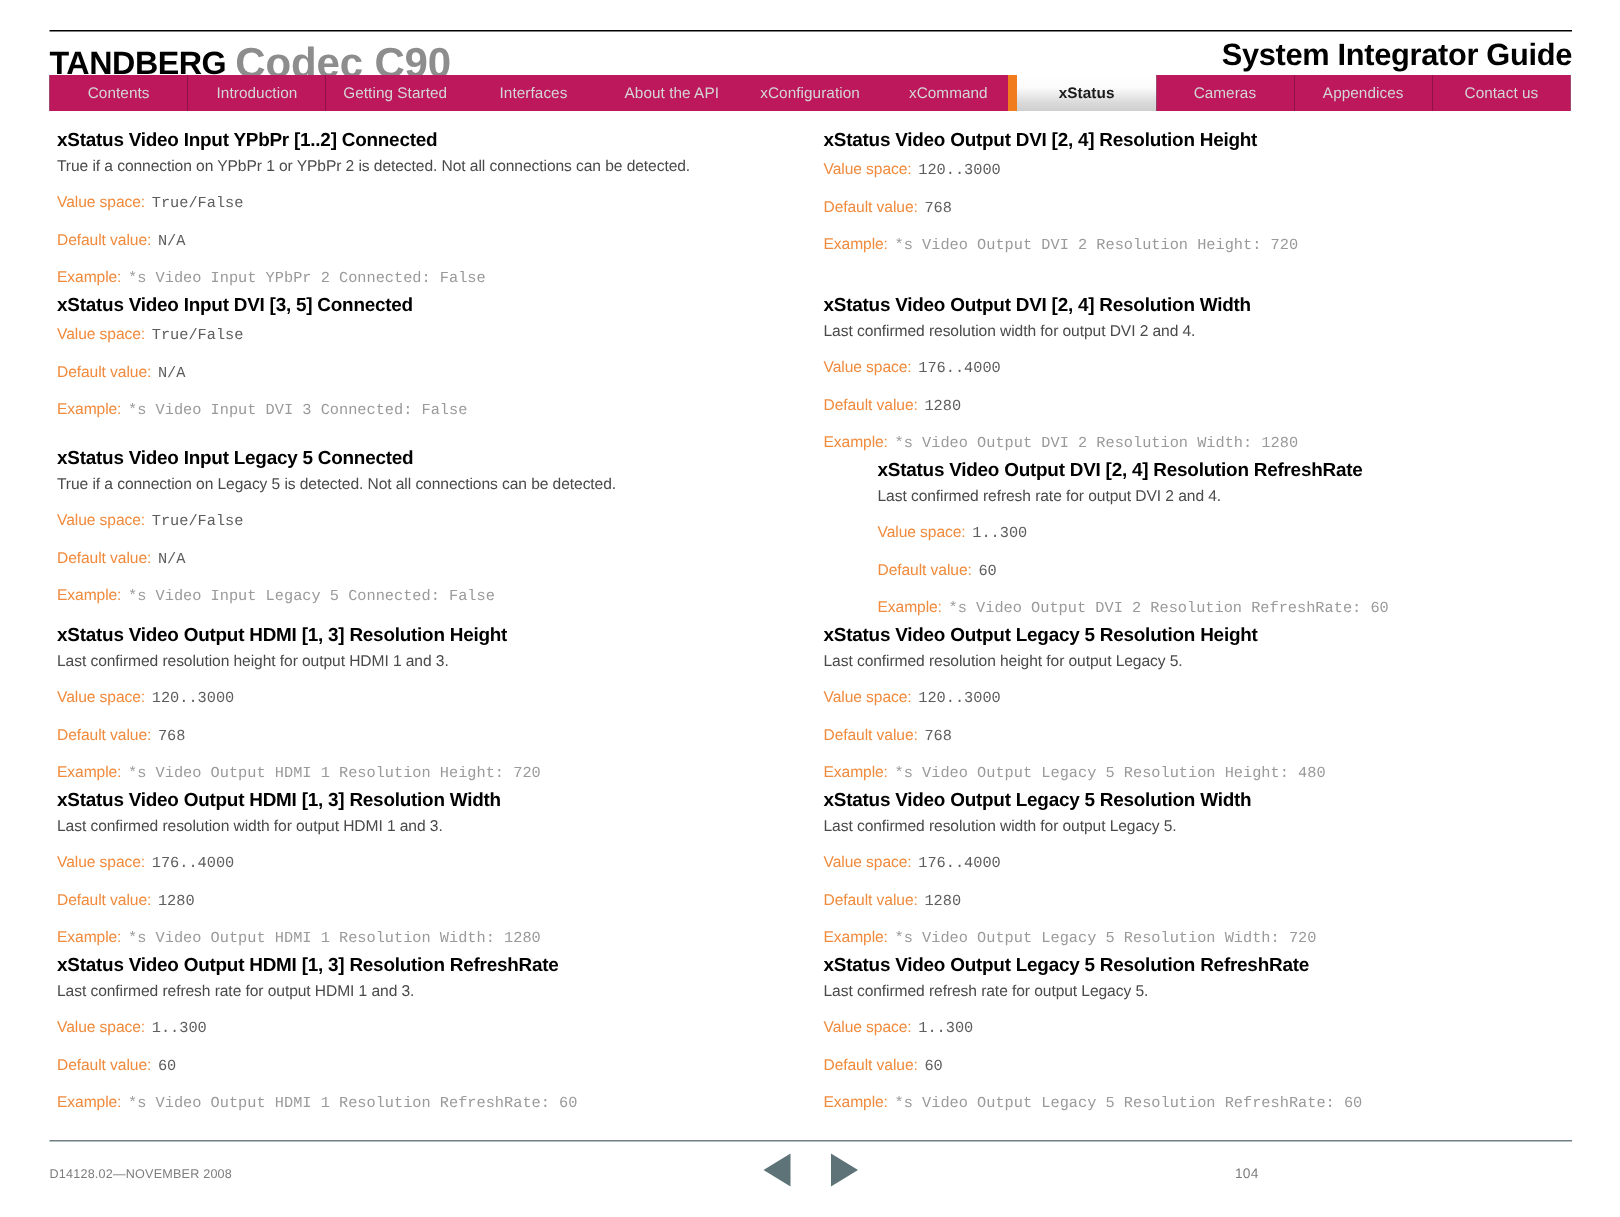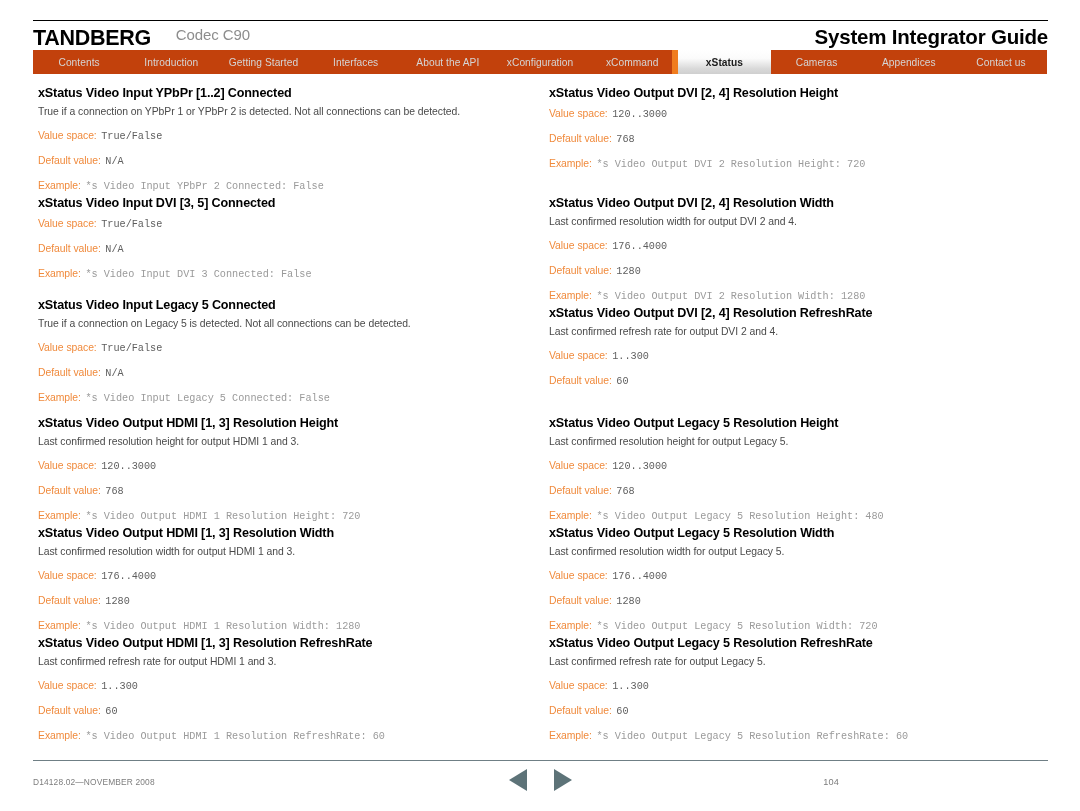--- a/index.html
+++ b/index.html
@@ -23,32 +23,32 @@
   .header {
     position: absolute;
     left: 0; top: 0;
     width: 1080px;
     height: 78px;
   }
   .brandline {
     position: absolute;
     left: 33px; top: 26px;
     display: flex;
-    align-items: flex-start;
-    gap: 25px;
+    align-items: center;
+    gap: 6px;
   }
   .brand-tandberg {
     font-size: 21.5px;
     font-weight: 700;
     letter-spacing: -0.3px;
     color: #000;
   }
   .brand-product {
-    font-size: 15px;
-    font-weight: 400;
+    font-size: 28px;
+    font-weight: 700;
     color: #8d8d8d;
     letter-spacing: -0.1px;
   }
   .guide-title {
     position: absolute;
     right: 32px; top: 25px;
     font-size: 20.5px;
     font-weight: 700;
     color: #000;
     letter-spacing: -0.2px;
@@ -76,21 +76,21 @@
     flex: 1 1 0;
     display: flex;
     align-items: center;
     justify-content: center;
     font-size: 10.2px;
     color: #d5d5d5;
     letter-spacing: 0.05px;
     white-space: nowrap;
     position: relative;
     cursor: pointer;
-    background: #c2410c;
+    background: #be185d;
   }
   .nav-item.active {
     color: #1a1a1a;
     font-weight: 700;
     background: linear-gradient(to bottom, #ffffff 0%, #fbfbfb 35%, #d9d9d9 78%, #cfcfcf 100%);
   }
   .nav-item.active::before {
     content: "";
     position: absolute;
     left: -6px; top: 0;
@@ -373,30 +373,34 @@
         <div class="entry-row">
           <span class="lbl">Default value:</span>
           <span class="val">1280</span>
         </div>
         <div class="entry-row">
           <span class="lbl">Example:</span>
           <span class="val-example">*s Video Output DVI 2 Resolution Width: 1280</span>
         </div>
       </div>
 
-      <div class="entry" style="top:220px;">
+      <div class="entry" style="top:220px;margin-left:36px;">
         <div class="entry-title">xStatus Video Output DVI [2, 4] Resolution RefreshRate</div>
         <div class="entry-desc">Last confirmed refresh rate for output DVI 2 and 4.</div>
         <div class="entry-row">
           <span class="lbl">Value space:</span>
           <span class="val">1..300</span>
         </div>
         <div class="entry-row">
           <span class="lbl">Default value:</span>
           <span class="val">60</span>
+        </div>
+        <div class="entry-row">
+          <span class="lbl">Example:</span>
+          <span class="val-example">*s Video Output DVI 2 Resolution RefreshRate: 60</span>
         </div>
       </div>
 
       <div class="entry" style="top:330px;">
         <div class="entry-title">xStatus Video Output Legacy 5 Resolution Height</div>
         <div class="entry-desc">Last confirmed resolution height for output Legacy 5.</div>
         <div class="entry-row">
           <span class="lbl">Value space:</span>
           <span class="val">120..3000</span>
         </div>

